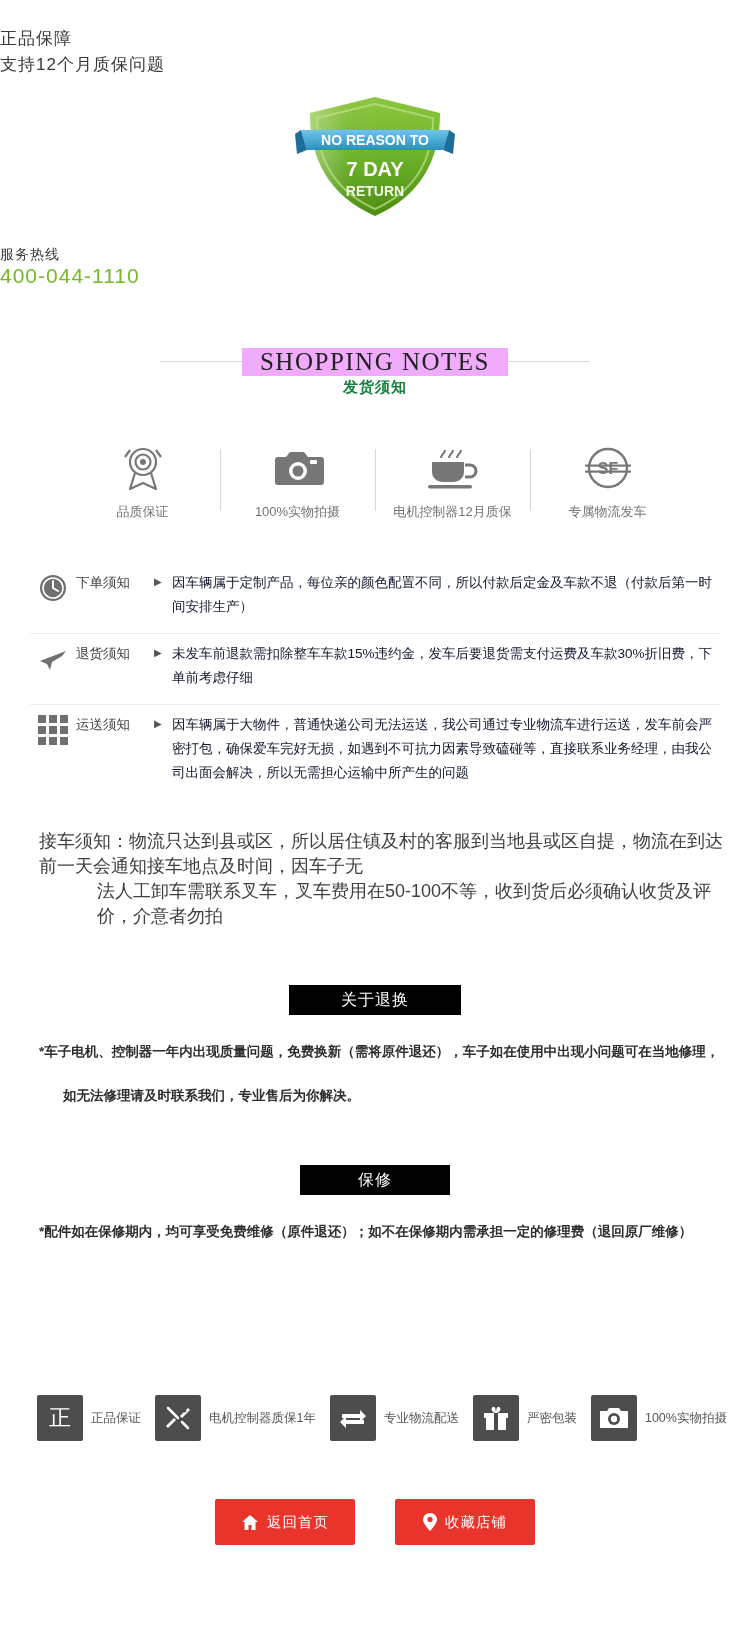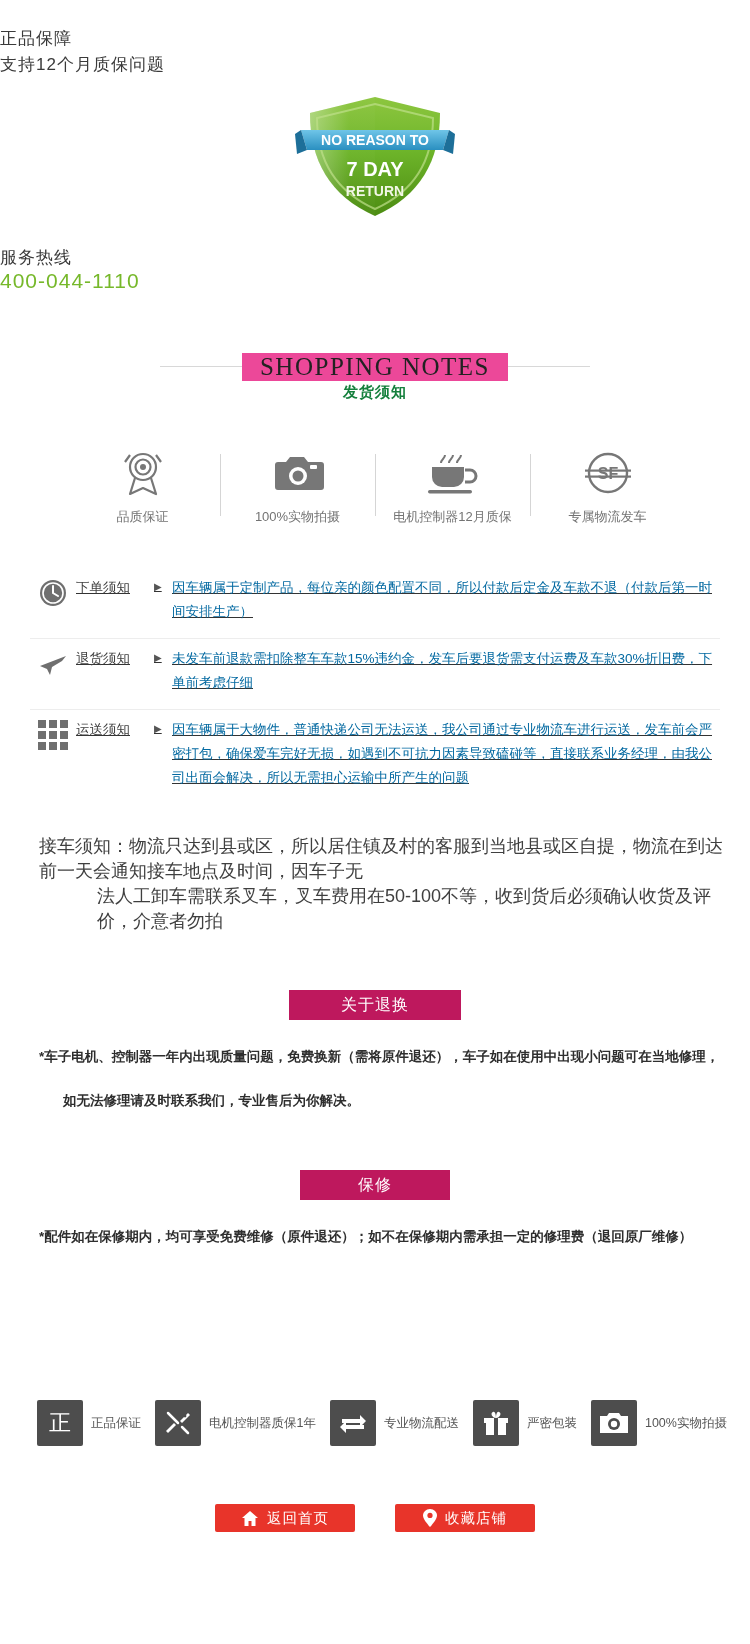--- a/index.html
+++ b/index.html
@@ -27,21 +27,21 @@
     line-height: 26px;
     letter-spacing: 1px;
   }
   .shield-wrap {
     margin: 10px auto 0;
     width: 160px; height: 140px;
     position: relative;
   }
   .hotline-label {
     margin-top: 18px;
-    font-size: 17px;
+    font-size: 14px;
     color: #3a3a3a;
     letter-spacing: 1px;
   }
   .hotline-number {
     font-size: 21px;
     color: #76b82a;
     letter-spacing: 1px;
     font-weight: normal;
   }
 
@@ -52,21 +52,21 @@
     position: relative;
   }
   .notes-title .en {
     font-family: "Liberation Serif", "DejaVu Serif", serif;
     font-size: 25px;
     letter-spacing: 1.5px;
     color: #222;
     display: inline-block;
     padding: 0 18px;
     position: relative;
-    background: #ec4899;
+    background: #f0abfc;
     z-index: 2;
   }
   .rule-row {
     position: relative;
     height: 26px;
   }
   .rule-row:before {
     content: "";
     position: absolute;
     left: 160px; right: 160px;
@@ -119,21 +119,20 @@
   
   .notices {
     margin: 42px auto 0;
     width: 690px;
   }
   .notice {
     display: flex;
     align-items: flex-start;
     padding: 8px 0 14px 0;
     border-bottom: 1px solid #ededed;
-    text-decoration: underline;
   }
   .notice:last-child { border-bottom: none; }
   .notice .nicon {
     width: 46px;
     flex: 0 0 46px;
     display: flex;
     justify-content: center;
     padding-top: 2px;
   }
   .notice .ntitle {
@@ -146,40 +145,40 @@
   .notice .arrow {
     flex: 0 0 18px;
     padding-top: 5px;
     color: #555;
     font-size: 10px;
   }
   .notice .ntext {
     flex: 1;
     font-size: 13.5px;
     line-height: 24px;
-    color: #0369a1;
+    color: #0f172a;
   }
 
   
   .pickup {
     margin: 30px auto 0;
     width: 700px;
     font-size: 18px;
     line-height: 25px;
     color: #3f3f3f;
     padding-left: 14px;
   }
   .pickup .indent { display: block; padding-left: 58px; }
 
   
   .blackbar {
     margin: 56px auto 0;
     width: 172px;
     height: 30px;
-    background: #be185d;
+    background: #000000;
     color: #fff;
     font-size: 16px;
     line-height: 30px;
     text-align: center;
     letter-spacing: 1px;
   }
   .blackbar.narrow { width: 150px; font-family: Liberation Serif, serif; }
   .para {
     margin: 24px auto 0;
     width: 700px;
@@ -225,21 +224,21 @@
   .btnrow {
     margin: 58px auto 0;
     width: 750px;
     display: flex;
     justify-content: center;
     padding-bottom: 40px;
   }
   .rbtn {
     background: #e8342a;
     color: #fff;
-    height: 28px;
+    height: 46px;
     min-width: 140px;
     display: flex;
     align-items: center;
     justify-content: center;
     font-size: 14.5px;
     margin: 0 20px;
     border-radius: 2px;
     cursor: pointer;
     letter-spacing: 1px;
   }

